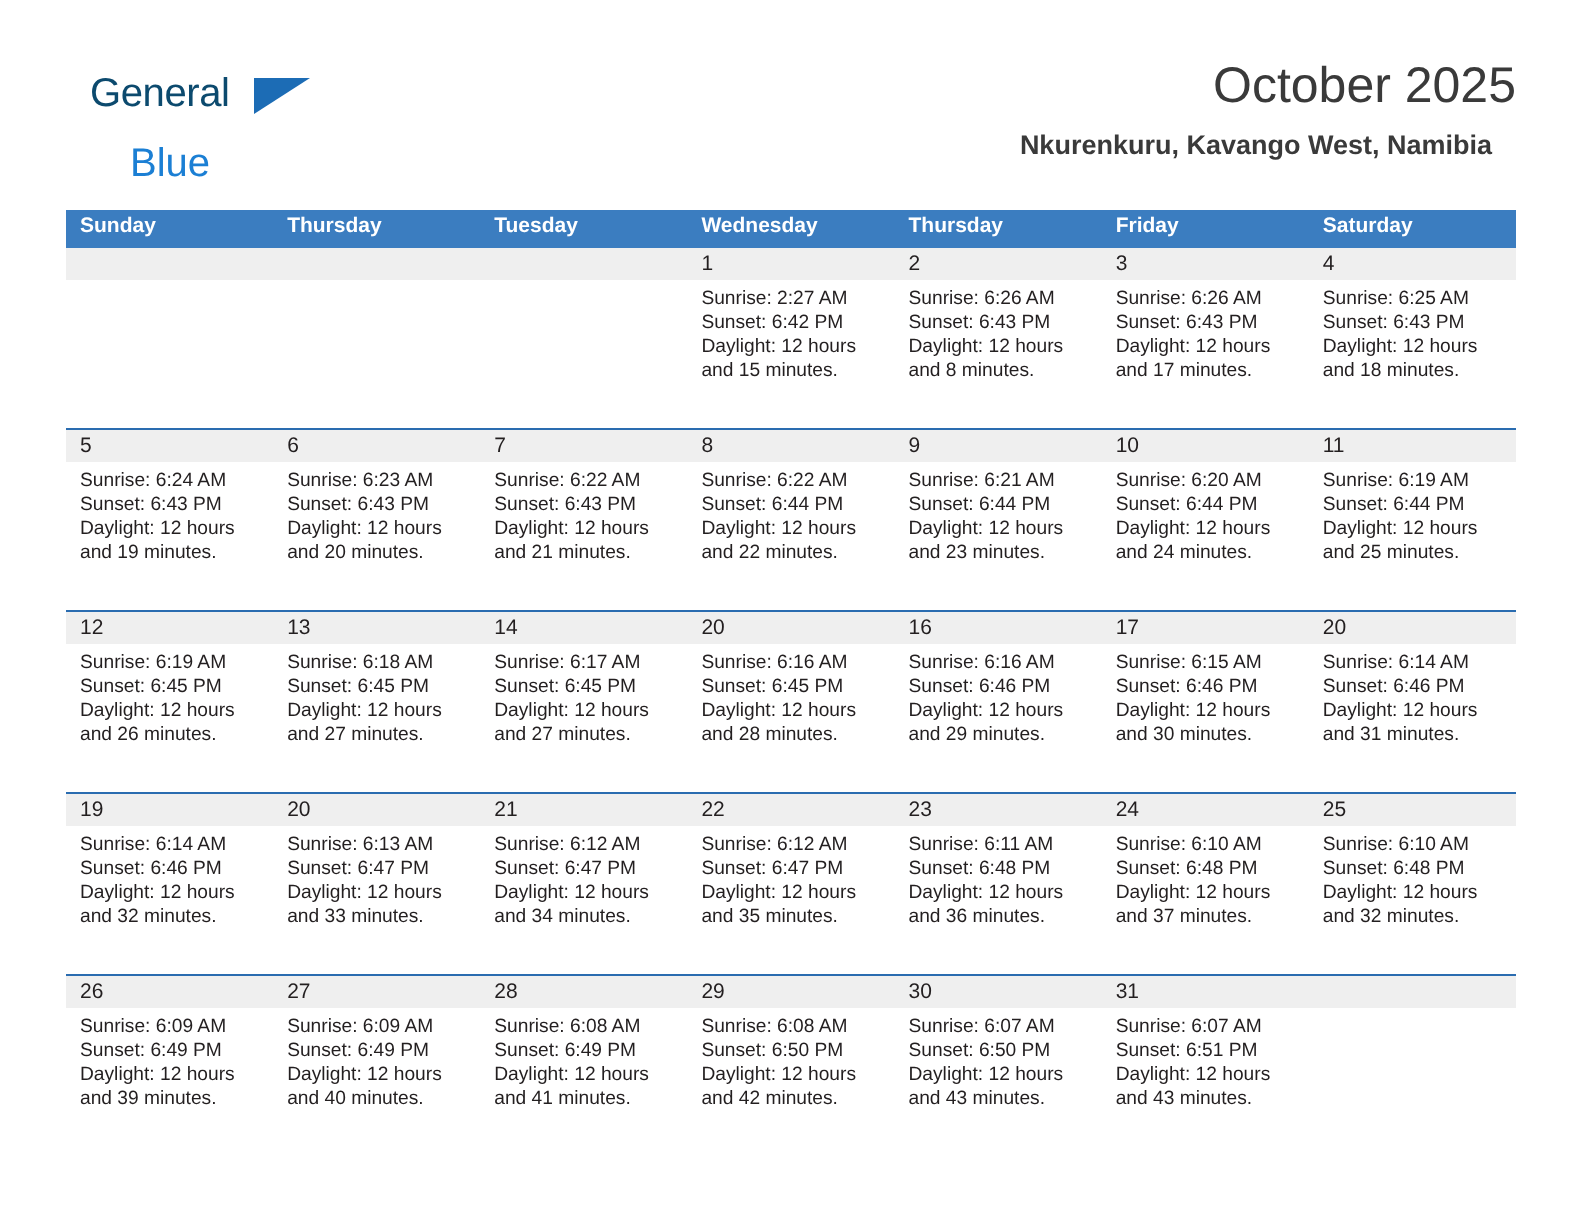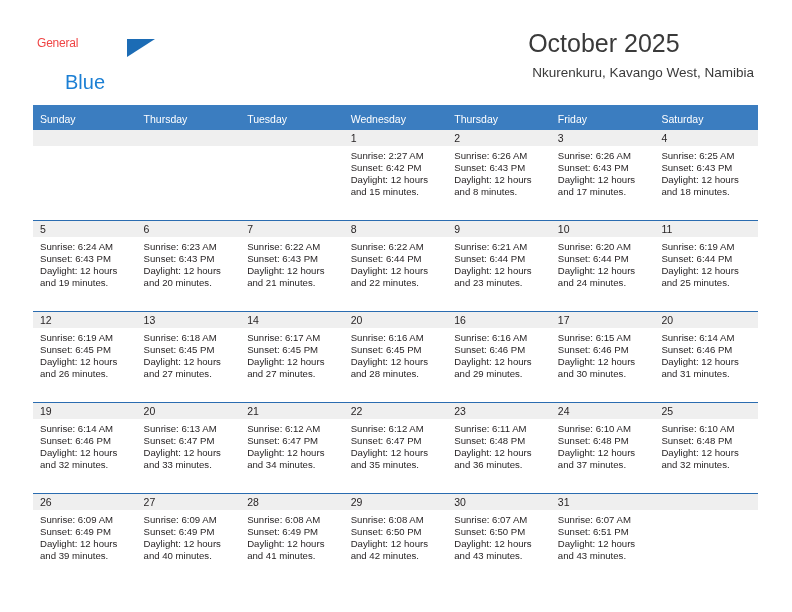--- a/index.html
+++ b/index.html
@@ -33,25 +33,25 @@
   .logo {
     position: absolute;
     left: 0;
     top: 8px;
     width: 120px;
     height: 46px;
     user-select: none;
   }
   .logo-general {
     position: absolute;
-    left: 4px;
+    left: 12px;
     top: 0;
-    font-size: 12px;
+    font-size: 20px;
     letter-spacing: -0.2px;
-    color: #ef4444;
+    color: #0c4a6e;
     font-family: "Liberation Sans", sans-serif;
   }
   .logo-tri {
     position: absolute;
     left: 94px;
     top: 3px;
     width: 0;
     height: 0;
     border-left: 28px solid #1c6cb5;
     border-bottom: 18px solid transparent;
@@ -62,56 +62,58 @@
     top: 19px;
     font-size: 20px;
     color: #1b7fd4;
     font-family: "Liberation Sans", sans-serif;
     margin-top: 16px;
   }
   .title-block {
     position: absolute;
     right: 0;
     top: 0;
+    text-align: right;
   }
   .cal-title {
     font-size: 25px;
     font-weight: normal;
     color: #3a3a3a;
     line-height: 30px;
     margin: 0;
     white-space: nowrap;
   }
   .cal-subtitle {
     font-size: 13.5px;
     color: #3a3a3a;
     line-height: 22px;
-    margin: 4px;
+    margin: 12px;
     margin-top: 4px;
     white-space: nowrap;
+    font-weight: bold;
   }
 
   
   .calendar {
     position: absolute;
     left: 33px;
     top: 105px;
     width: 725px;
     border-collapse: collapse;
     table-layout: fixed;
   }
   .calendar col { width: 103.57px; }
 
   thead th {
     background: #3b7dc0;
     color: #ffffff;
     font-size: 10.5px;
-    font-weight: normal;
+    font-weight: bold;
     text-align: left;
-    padding: 8px 0 5px 7px;
+    padding: 1px 0 5px 7px;
     height: 19px;
     box-sizing: border-box;
     border: none;
   }
 
   tbody tr.week-row > td {
     vertical-align: top;
     padding: 0;
     height: 90px;
     border-top: 1.6px solid #2a6cb0;

